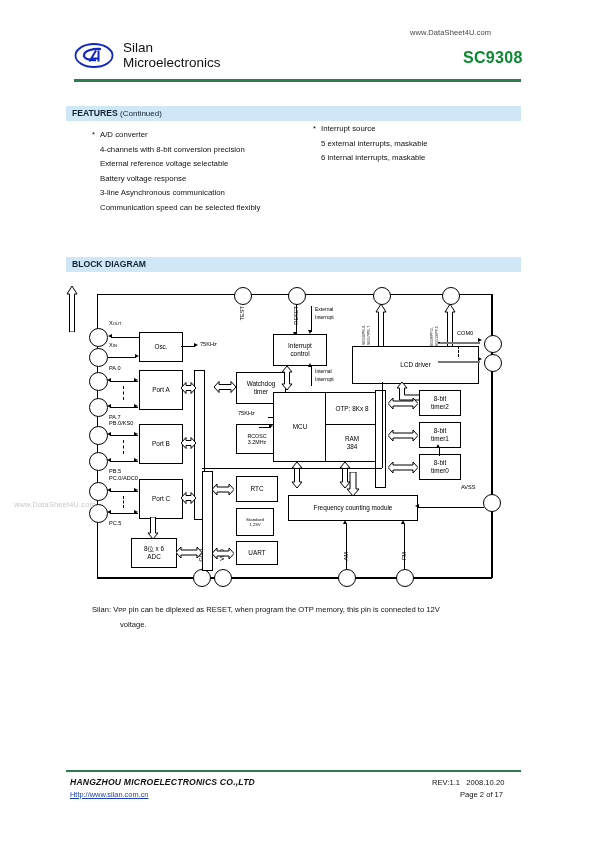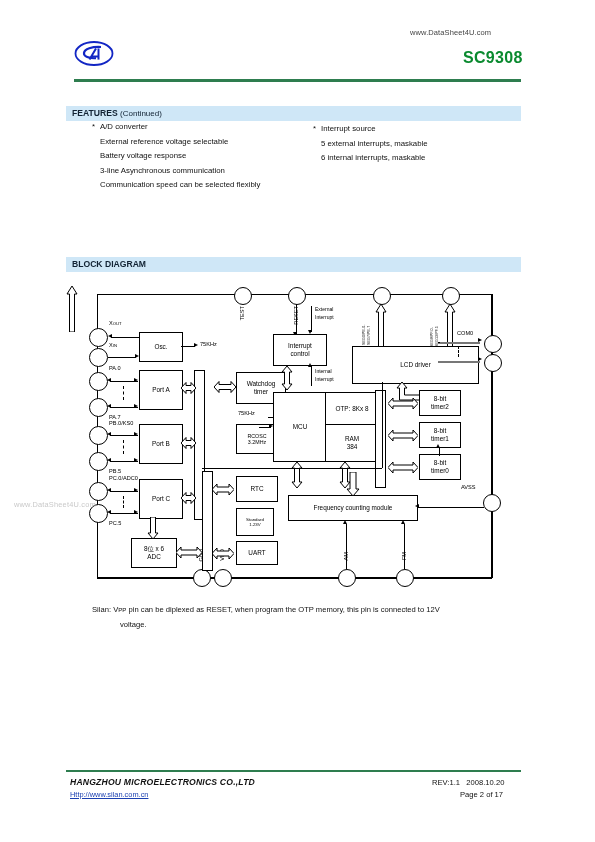--- a/index.html
+++ b/index.html
@@ -21,21 +21,21 @@
   .partno{position:absolute;left:463px;top:49px;font-size:16px;font-weight:bold;color:#0a8a2f;letter-spacing:.3px;}
   .rule-green{position:absolute;left:74px;top:79px;width:447px;height:3px;background:#2e7d4f;}
 
   
   .secbar{position:absolute;left:66px;width:455px;height:15px;background:#cfe7f7;}
   .secbar .t{position:absolute;left:6px;top:1.5px;font-size:8.6px;font-weight:bold;color:#123;}
   .secbar .t .sub{font-weight:normal;font-size:8px;}
 
   
   .feat{position:absolute;font-size:7.8px;color:#111;line-height:14.6px;white-space:nowrap;}
-  .col-l{left:92px;top:120px;}
+  .col-l{left:92px;top:128px;}
   .col-r{left:313px;top:122px;}
   .feat .row{display:block;}
   .feat .star{display:inline-block;width:8px;}
   .feat .ind{display:inline-block;width:8px;}
 
   
   .bd{position:absolute;left:66px;top:286px;width:455px;height:300px;}
   .bd .wire{position:absolute;background:#000;}
   .bd .h{height:1px;}
   .bd .v{width:1px;}
@@ -89,32 +89,37 @@
 
   <div class="logo-wrap">
     <div class="logo-mark">
       <svg width="40" height="27" viewBox="0 0 40 27">
         <ellipse cx="20" cy="13.5" rx="18.5" ry="11.5" fill="none" stroke="#1226c4" stroke-width="1.8"></ellipse>
         <path d="M27 7 C18 6.5 10.5 9 10 13 C9.6 16.6 15 18.6 22 18.2" fill="none" stroke="#1226c4" stroke-width="2.2"></path>
         <path d="M22 8.5 L15.5 19.5 M17.5 16.6 L24.5 16.6" stroke="#1226c4" stroke-width="2" fill="none"></path>
         <path d="M24.5 8.4 L24.5 19.6" stroke="#1226c4" stroke-width="2"></path>
       </svg>
     </div>
+    <div class="logo-text">
+      <div class="l1">Silan</div>
+      <div class="l2">Microelectronics</div>
+    </div>
   </div>
 
   <div class="partno">SC9308</div>
   <div class="rule-green"></div>
 
   <div class="secbar" style="top:106px;">
     <div class="t"><span>FEATURES</span>
       <span class="sub">(Continued)</span></div>
   </div>
 
   <div class="feat col-l">
     <span class="row"><span class="star">*</span><span>A/D converter</span></span>
+    <span class="row"><span class="ind"></span><span>4-channels with 8-bit conversion precision</span></span>
     <span class="row"><span class="ind"></span><span>External reference voltage selectable</span></span>
     <span class="row"><span class="ind"></span><span>Battery voltage response</span></span>
     <span class="row"><span class="ind"></span><span>3-line Asynchronous communication</span></span>
     <span class="row"><span class="ind"></span><span>Communication speed can be selected flexibly</span></span>
   </div>
 
   <div class="feat col-r">
     <span class="row"><span class="star">*</span><span>Interrupt source</span></span>
     <span class="row"><span class="ind"></span><span>5 external interrupts, maskable</span></span>
     <span class="row"><span class="ind"></span><span>6 internal interrupts, maskable</span></span>

